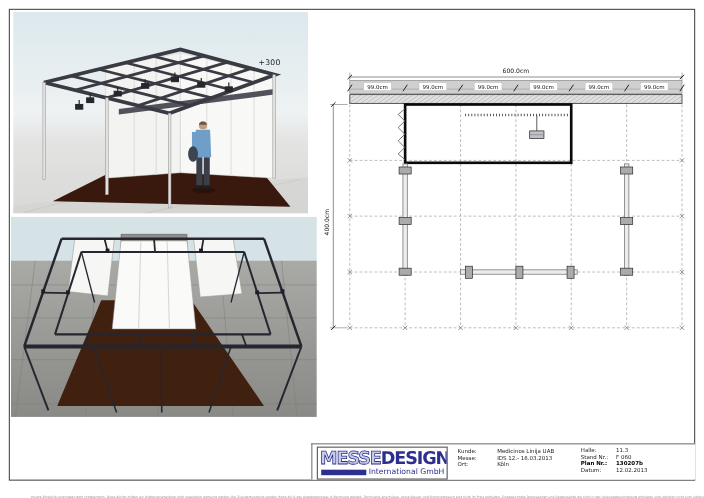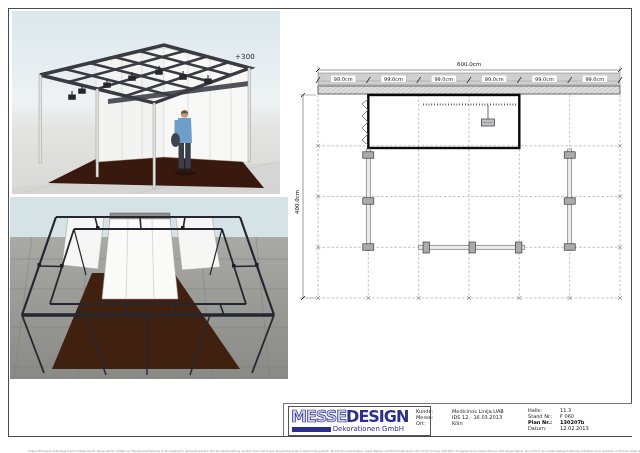--- a/index.html
+++ b/index.html
@@ -18,21 +18,21 @@
   }
   .floor-plan{position:absolute;left:293px;top:52px;width:337px;height:252px;}
 
   
   .title-block{
     position:absolute;left:283px;top:403px;width:348px;height:32px;
     border-top:1px solid #777;border-left:1px solid #777;background:#fff;
   }
   .logo-box{
     position:absolute;left:4px;top:2px;width:117px;height:28px;
-    border:1px solid #555;overflow:hidden;padding-left:24px;
+    border:1px solid #555;overflow:hidden;
   }
   .logo-row{position:absolute;left:2px;top:0px;white-space:nowrap;line-height:19px;}
   .logo-messe{
     font-weight:bold;font-size:16px;letter-spacing:-1px;
     color:#c9cce8;-webkit-text-stroke:0.7px #2d2f8e;
   }
   .logo-design{
     font-weight:bold;font-size:16px;letter-spacing:-1px;color:#2d2f8e;
   }
   .logo-sub{position:absolute;left:3px;top:18px;width:112px;display:flex;align-items:center;}
@@ -317,21 +317,21 @@
     </svg>
   </div>
 
   <div class="title-block">
     <div class="logo-box">
       <div class="logo-row">
         <span class="logo-messe">MESSE</span><span class="logo-design">DESIGN</span>
       </div>
       <div class="logo-sub">
         <span class="logo-bar"></span>
-        <span class="logo-subtext">Dekorationen GmbH</span>
+        <span class="logo-subtext">International GmbH</span>
       </div>
     </div>
 
     <div class="tb-fields tb-left">
       <div class="tb-row">
         <span class="tb-label">Kunde:</span>
         <span class="tb-value">Medicinos Linija UAB</span>
       </div>
       <div class="tb-row">
         <span class="tb-label">Messe:</span>

